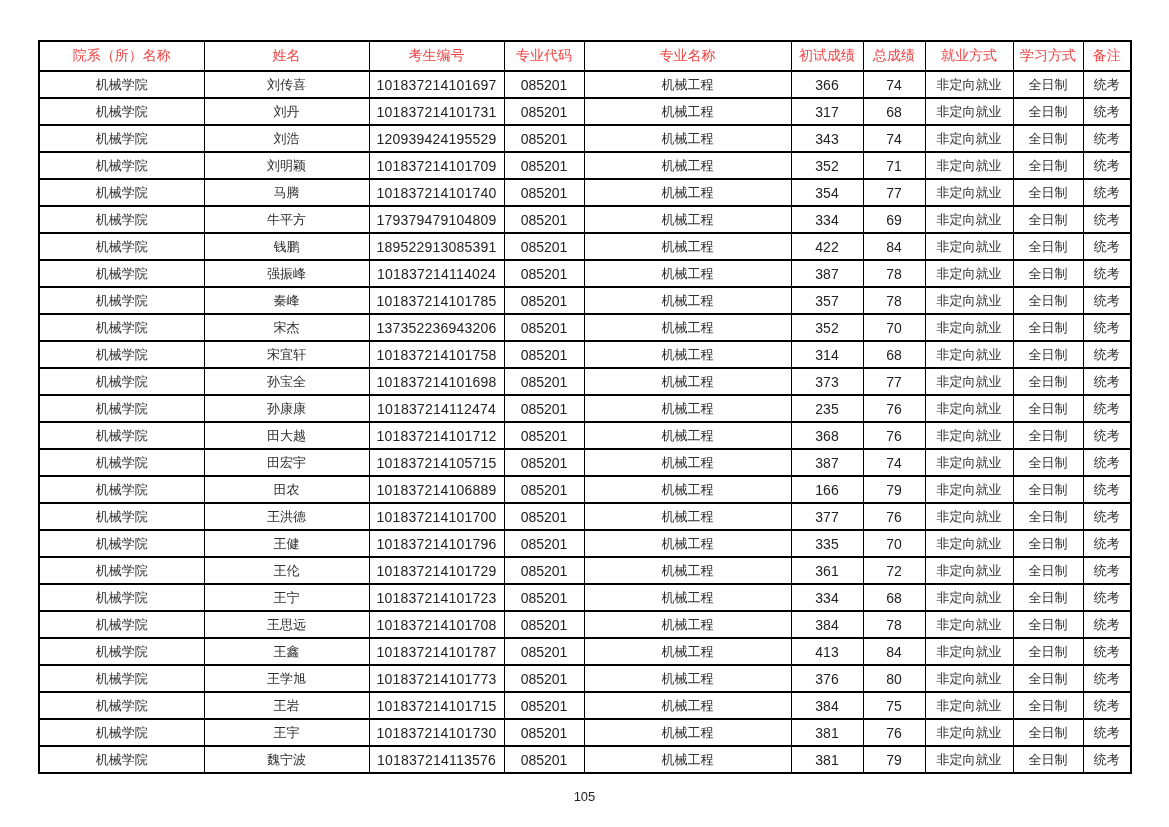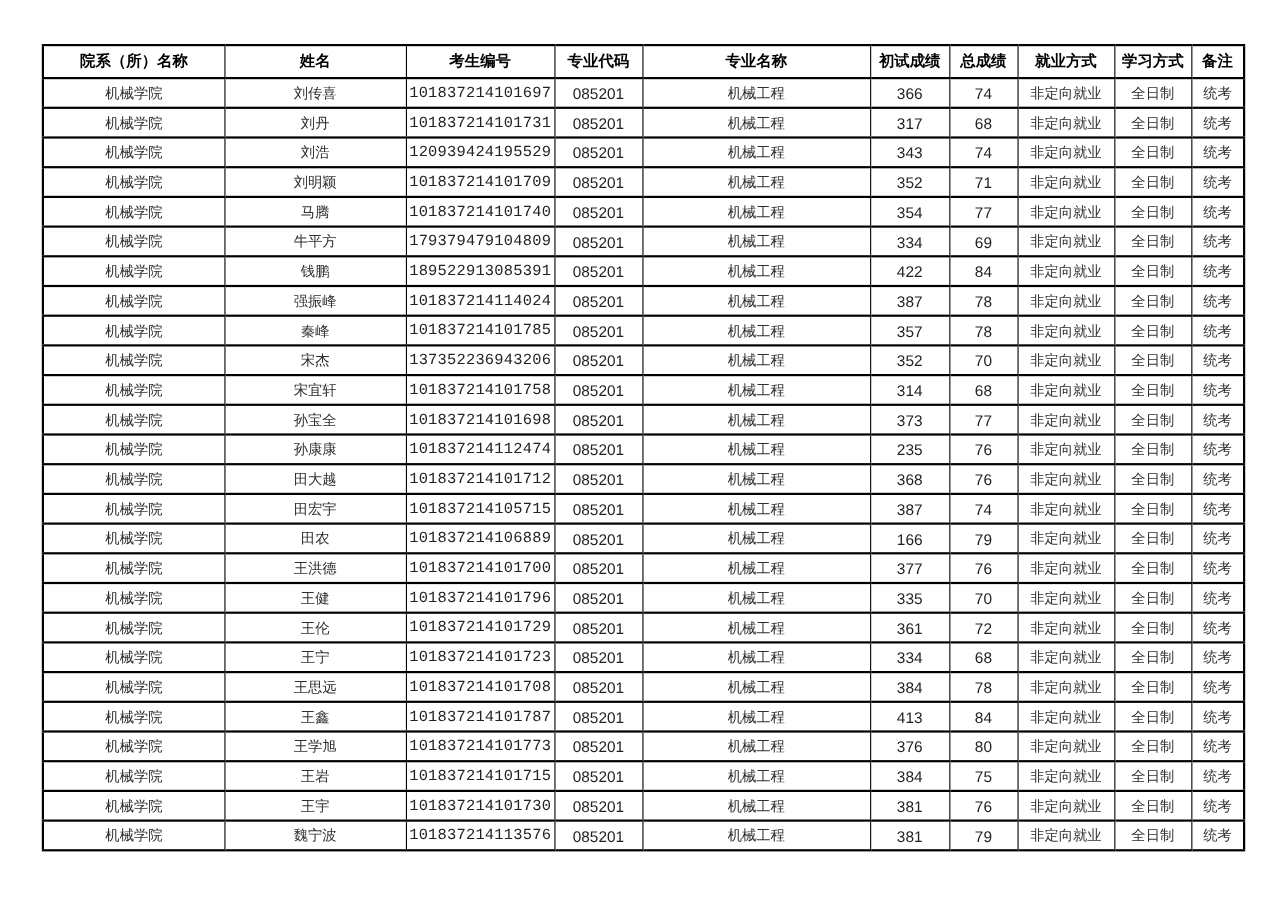--- a/index.html
+++ b/index.html
@@ -35,34 +35,33 @@
     border-bottom-width: 2px;
     padding: 0 2px;
     text-align: center;
     vertical-align: middle;
     overflow: hidden;
     white-space: nowrap;
   }
   table.roster th {
     height: 28px;
     font-size: 14px;
-    font-weight: bold;
-    color: #000000;
+    font-weight: normal;
+    color: #ef4444;
   }
   table.roster td {
     height: 25px;
     font-size: 13px;
     font-weight: normal;
     color: #2f2f2f;
   }
   table.roster td.c2 {
     font-size: 14px;
     letter-spacing: 0.2px;
     color: #222222;
-    font-family: Liberation Mono, monospace;
   }
   table.roster td.c3, table.roster td.c5, table.roster td.c6 {
     font-size: 14px;
     color: #222222;
   }
   .page-number {
     position: absolute;
     left: 0;
     top: 789px;
     width: 100%;
@@ -410,13 +409,14 @@
           <td class="c3">085201</td>
           <td class="c4">机械工程</td>
           <td class="c5">381</td>
           <td class="c6">79</td>
           <td class="c7">非定向就业</td>
           <td class="c8">全日制</td>
           <td class="c9">统考</td>
         </tr>
       </tbody>
   </table>
+  <div class="page-number">105</div>
 </div>
 
 </body></html>

